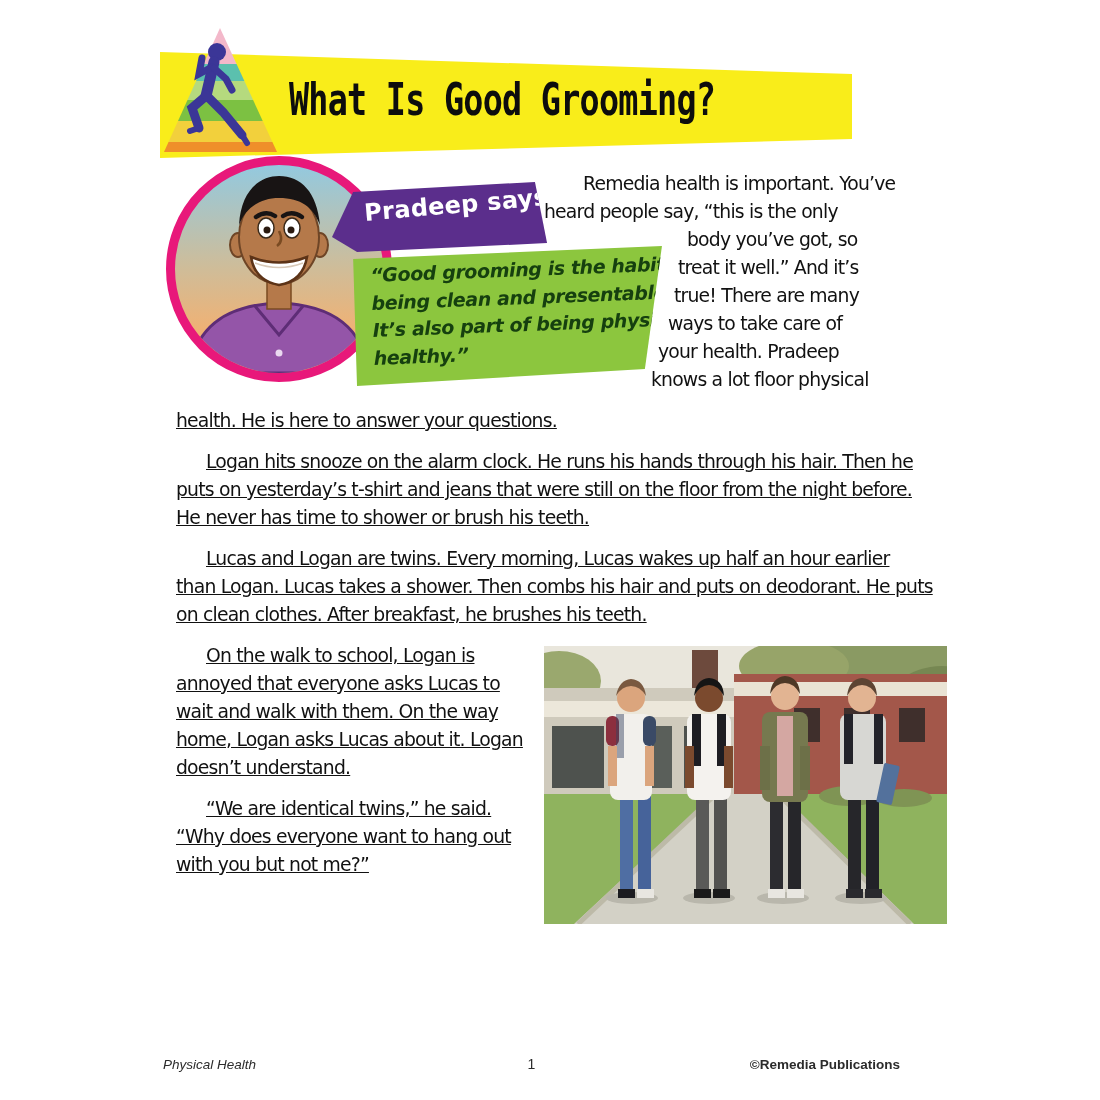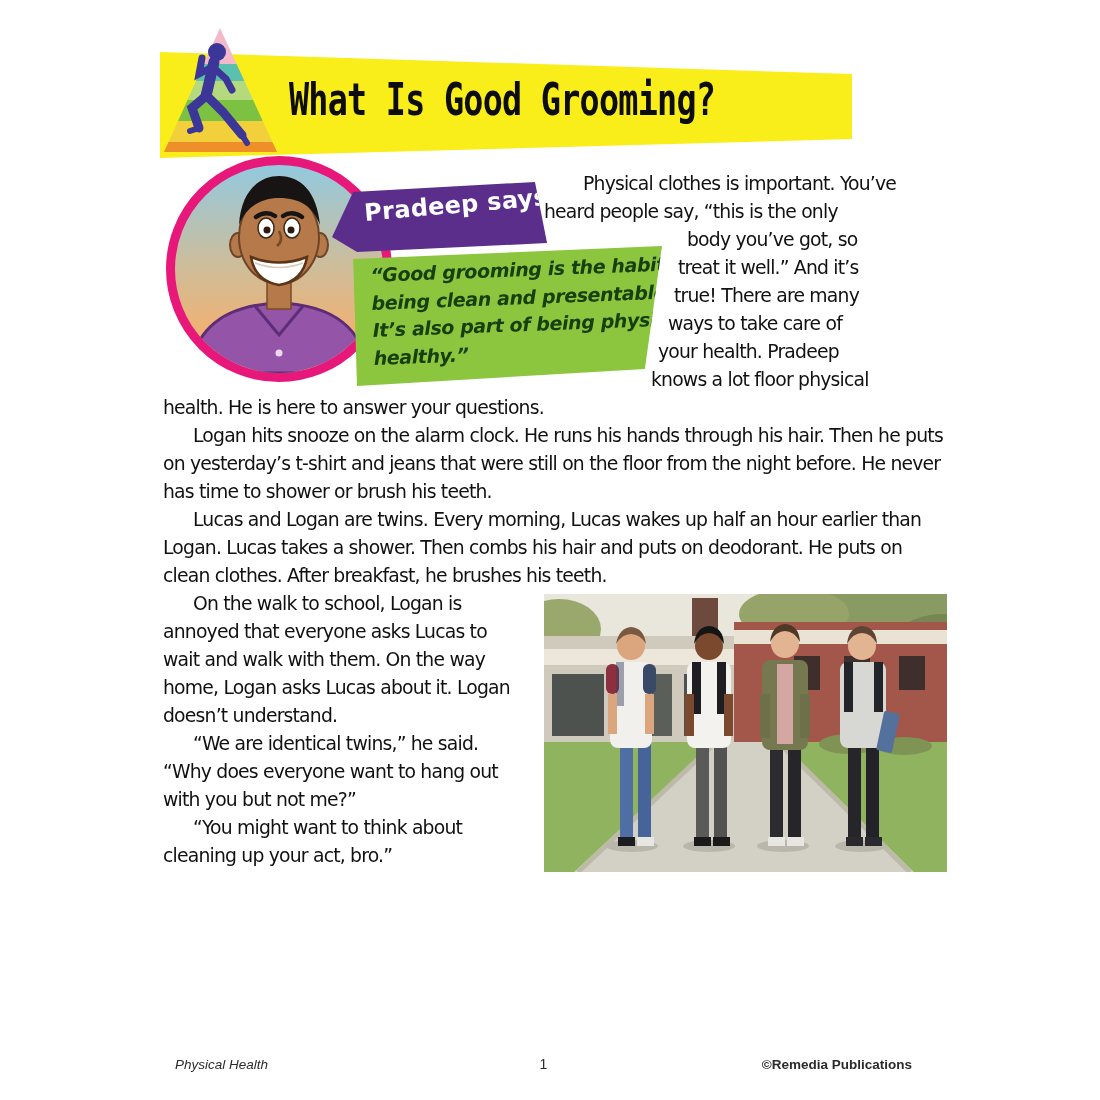--- a/index.html
+++ b/index.html
@@ -36,29 +36,29 @@
     transform:rotate(-5deg);color:#fff;font-weight:bold;font-size:24px;letter-spacing:0.3px;
     white-space:nowrap;}
 
   
   .intro-line{position:absolute;white-space:nowrap;font-size:18.8px;
     letter-spacing:-0.8px;color:#111;z-index:5;}
 
   
   #main{position:absolute;left:163px;top:394px;width:784px;font-size:18.8px;
     line-height:28px;letter-spacing:-0.8px;z-index:5;}
-  #main p{margin:0;text-indent:30px;}
+  #main p{margin:13px;text-indent:30px;text-decoration:underline;}
   #main p.noindent{text-indent:0;}
   #photo-figure{float:right;width:403px;height:278px;margin:4px 0 14px 17px;}
   #photo-figure svg{display:block;width:403px;height:278px;}
   .photo-wrap::after{content:"";display:block;clear:both;}
 
   
   #footer{position:absolute;left:163px;top:1056px;width:737px;display:flex;
-    align-items:baseline;font-family:"Liberation Sans",sans-serif;color:#2b2b2b;margin-left:12px;}
+    align-items:baseline;font-family:"Liberation Sans",sans-serif;color:#2b2b2b;}
   #footer .f-left{flex:1;font-style:italic;font-size:13.5px;}
   #footer .f-center{font-size:14px;}
   #footer .f-right{flex:1;text-align:right;font-size:13.5px;font-weight:bold;}
 </style>
 </head>
 <body>
 
 <svg id="header-svg" viewBox="0 0 1100 200">
   <polygon points="160,52 852,74 852,139 160,158" fill="#f9ed1a"></polygon>
   <g>
@@ -119,21 +119,21 @@
     <div class="quote-line">It’s also part of being physically</div>
     <div class="quote-line">healthy.”</div>
   </div>
 </div>
 
 <div id="pradeep-banner">
   <span>Pradeep says:</span>
 </div>
 
 <div>
-  <div class="intro-line" style="left:583px;top:173px">Physical clothes is important. You’ve</div>
+  <div class="intro-line" style="left:583px;top:173px">Remedia health is important. You’ve</div>
   <div class="intro-line" style="left:544px;top:201px">heard people say, “this is the only</div>
   <div class="intro-line" style="left:687px;top:229px">body you’ve got, so</div>
   <div class="intro-line" style="left:678px;top:257px">treat it well.” And it’s</div>
   <div class="intro-line" style="left:674px;top:285px">true! There are many</div>
   <div class="intro-line" style="left:668px;top:313px">ways to take care of</div>
   <div class="intro-line" style="left:658px;top:341px">your health. Pradeep</div>
   <div class="intro-line" style="left:651px;top:369px">knows a lot floor physical</div>
 </div>
 
 <div id="main">
@@ -221,21 +221,20 @@
           <rect x="300" y="68" width="9" height="50" fill="#23232a"></rect>
           <rect x="330" y="68" width="9" height="50" fill="#23232a"></rect>
           <rect x="336" y="118" width="16" height="40" rx="2" fill="#53719c" transform="rotate(12 344 138)"></rect>
           <circle cx="318" cy="52" r="14" fill="#e2b492"></circle>
           <path d="M303,50 Q305,33 318,32 Q332,33 333,50 Q327,39 318,39 Q309,39 303,50 Z" fill="#5d4433"></path>
         </g>
       </svg>
     </div>
     <p>On the walk to school, Logan is annoyed that everyone asks Lucas to wait and walk with them. On the way home, Logan asks Lucas about it. Logan doesn’t understand.</p>
     <p>“We are identical twins,” he said. “Why does everyone want to hang out with you but not me?”</p>
-    <p>“You might want to think about cleaning up your act, bro.”</p>
   </div>
 </div>
 
 <div id="footer">
   <span class="f-left">Physical Health</span>
   <span class="f-center">1</span>
   <span class="f-right">©Remedia Publications</span>
 </div>
 
 </body></html>

